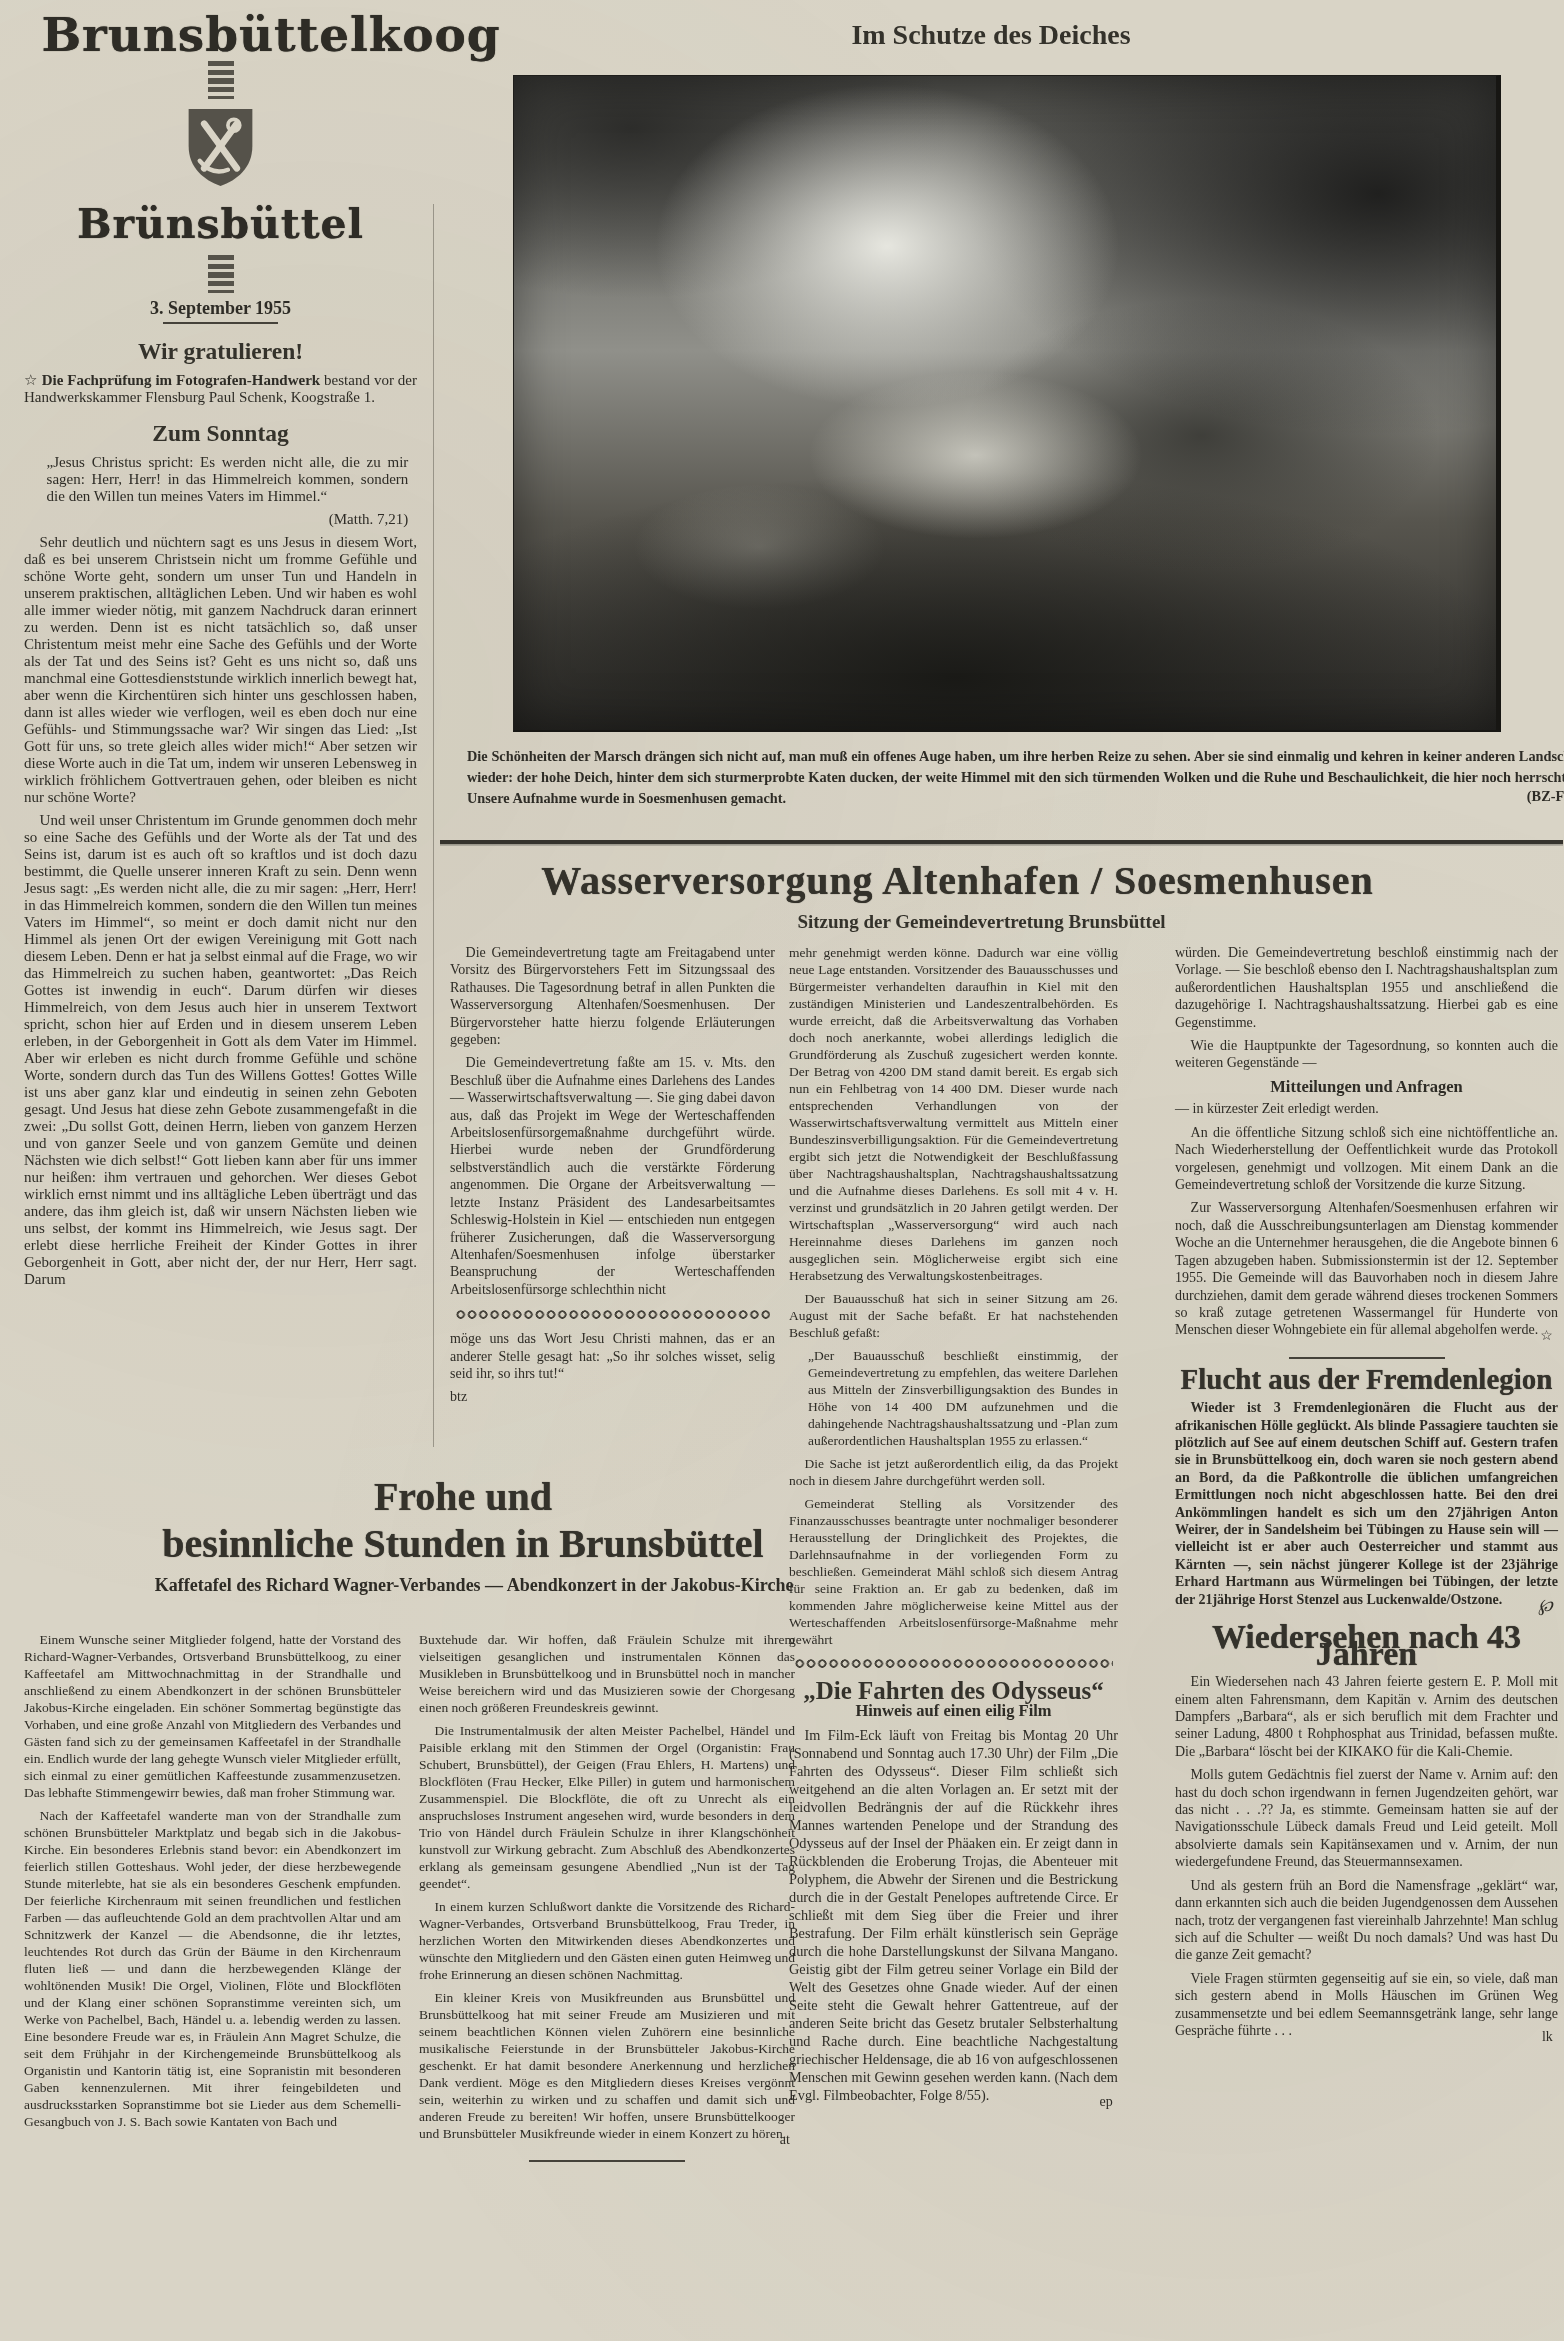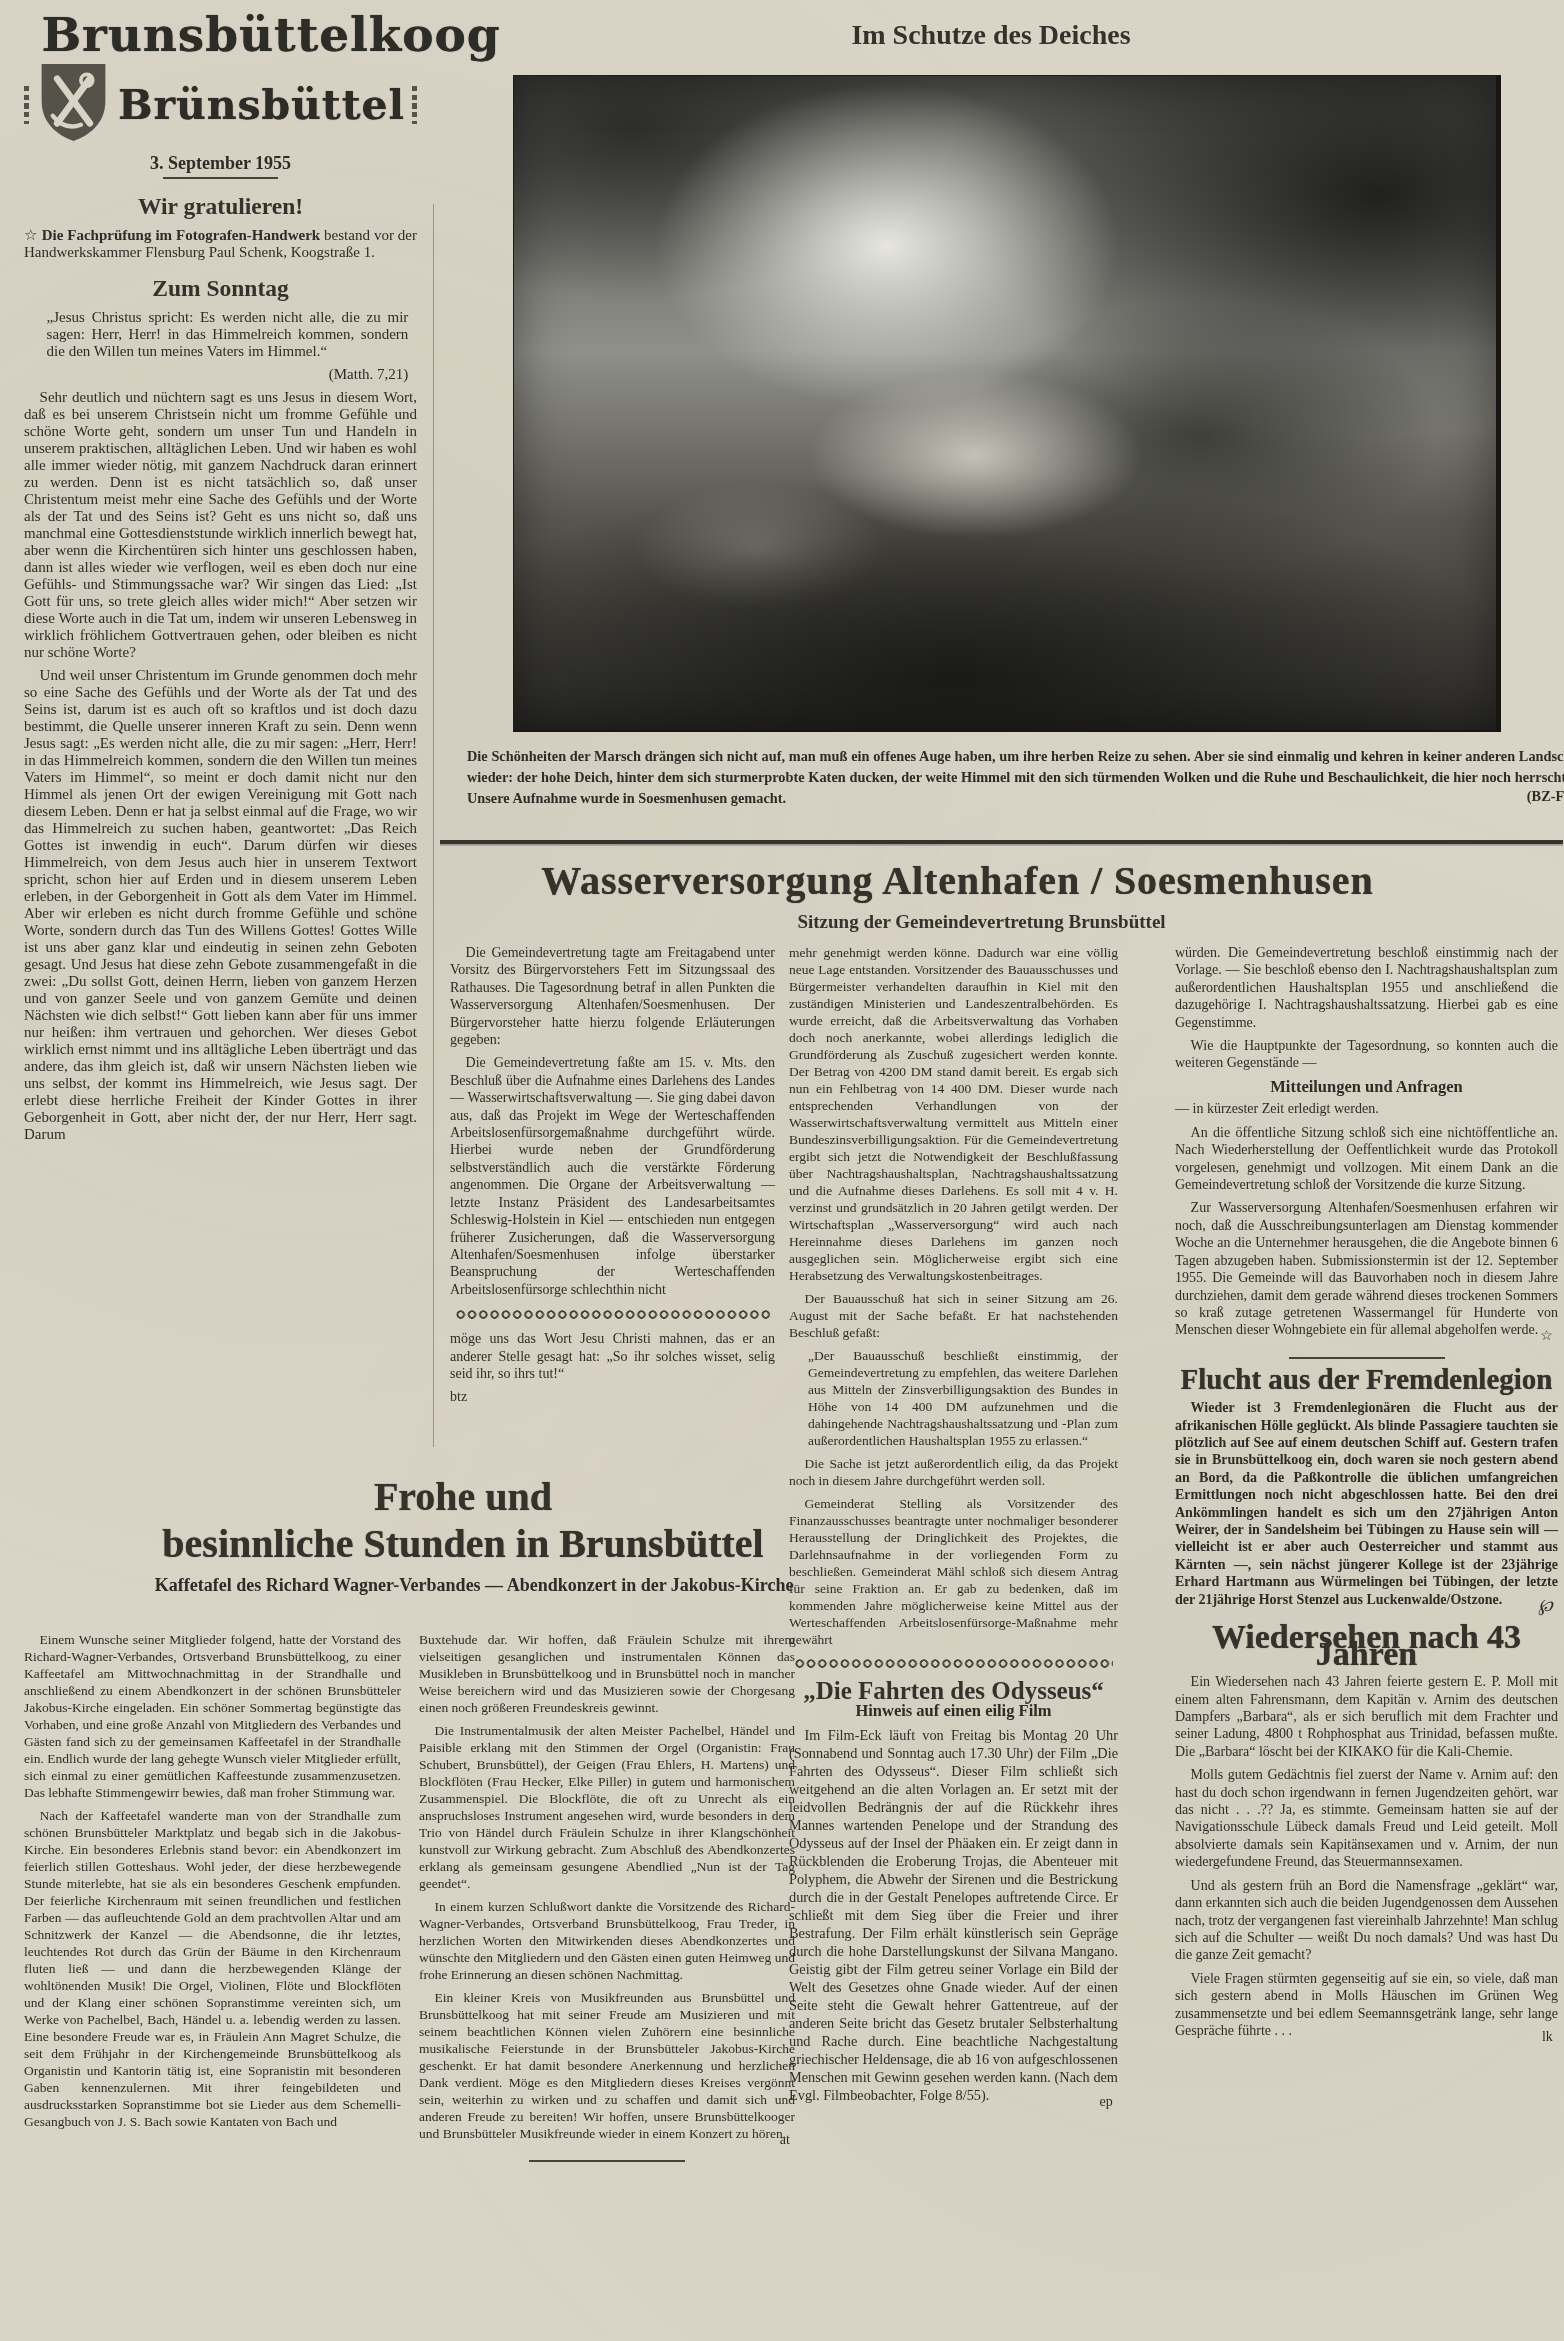--- a/index.html
+++ b/index.html
@@ -19,21 +19,21 @@
   .body-sm{font-size:13.5px;line-height:17px;}
   .body-ody{font-size:14.3px;line-height:18px;}
   .bold{font-weight:bold;}
   .center{text-align:center;}
   .right{text-align:right;}
   h1,h2,h3{margin:0;font-weight:bold;color:#34322b;}
   
   .mast1{font-size:47px;line-height:49px;font-weight:bold;letter-spacing:0.9px;
          font-family:"DejaVu Serif",serif;padding-left:17.4px;
          text-shadow:0 0 0.9px #34322b;}
-  .mastrow{display:flex;align-items:center;gap:7px;margin-top:1.7px;}
+  .mastrow{display:flex;align-items:center;gap:7px;margin-top:1.7px;flex-direction:column;}
   .mast2{font-size:41px;font-weight:bold;letter-spacing:0.9px;font-family:"DejaVu Serif",serif;
          text-shadow:0 0 0.9px #34322b;}
   .flag{width:26px;height:38px;background:repeating-linear-gradient(180deg,#56534a 0 5.2px,rgba(0,0,0,0) 5.2px 8.7px);}
   .dateline{width:115px;height:2.6px;background:#45423a;margin:2.6px auto 0;}
   .lcol-head{font-size:23.5px;text-align:center;margin:14px 0 7px;}
   .quoteblock{margin:0 8.7px 1.7px 22.6px;}
   
   .rope{height:11.3px;margin:10.4px 5.2px;background-image:radial-gradient(circle at 5.7px 5.7px, rgba(0,0,0,0) 2.2px, #45423a 2.6px, #45423a 4.1px, rgba(0,0,0,0) 4.5px);background-size:11.3px 11.3px;background-repeat:repeat-x;}
   .shortrule{width:156px;height:2.6px;background:#45423a;margin:12px auto;}
   .heavyrule{height:4.3px;background:#35332d;box-shadow:0 1.7px 0 rgba(53,51,45,.35);}

